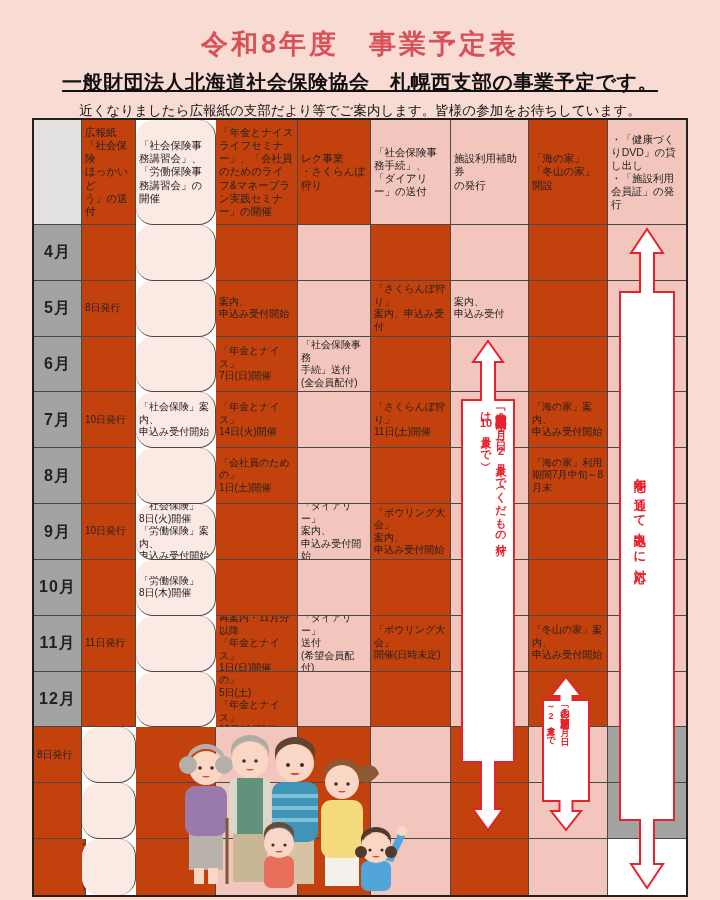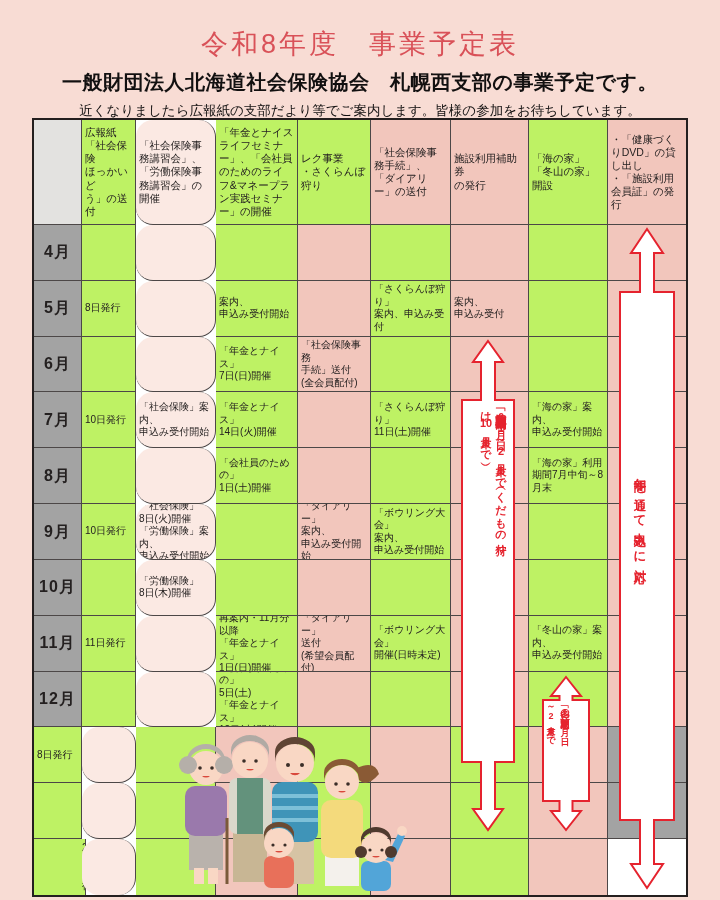--- a/index.html
+++ b/index.html
@@ -4,22 +4,22 @@
 <style>
   html,body{margin:0;padding:0;}
   body{
     width:720px;height:900px;position:relative;overflow:hidden;
     background:#f8dcd4;
     font-family:"Liberation Sans","DejaVu Sans",sans-serif;
     color:#1d1a1a;
   }
   
   .hdr-block{position:absolute;left:0;top:0;width:720px;text-align:center;}
-  .page-title{margin:26px 4px 0;font-size:27px;font-weight:normal;color:#d95158;letter-spacing:3px;}
-  .page-subtitle{margin:7px 0 0;font-size:20px;font-weight:bold;color:#121010;letter-spacing:0.5px;}
+  .page-title{margin:26px 4px 0;font-size:27px;font-weight:bold;color:#d95158;letter-spacing:3px;}
+  .page-subtitle{margin:7px 0 0;font-size:20px;font-weight:bold;color:#121010;letter-spacing:0.5px;text-decoration:underline;}
   .page-note{margin:6px 0 0;font-size:13.5px;color:#121010;}
   
   #grid{
     position:absolute;left:32px;top:118px;width:656px;height:779px;
     display:grid;
     grid-template-columns:48px 54px 80px 82px 73px 80px 78px 79px 1fr;
     grid-template-rows:105px repeat(12,1fr);
     border:2px solid #241f1f;background:#fff;box-sizing:border-box;
   }
   .cell{
@@ -27,21 +27,21 @@
     display:flex;align-items:center;justify-content:flex-start;
     padding:2px 3px;box-sizing:border-box;
     font-size:10px;line-height:1.25;white-space:pre-line;color:#242020;
     overflow:hidden;
   }
   .cell:nth-child(9n){border-right:none;}
   .cell:nth-child(n+109){border-bottom:none;padding-left:48px;}
   .hdr{font-size:10.5px;}
   .month{justify-content:center;background:#a3a3a3;font-size:16px;font-weight:bold;letter-spacing:1px;padding:0;}
   .corner{background:#e3e2e0;}
-  .white{background:#bef264;}
+  .white{background:#c2410c;}
   .light{background:#fbe9e3;border-radius:17px;}
   .pink{background:#f2c6bc;}
   
   #arrows{position:absolute;left:0;top:0;width:720px;height:900px;pointer-events:none;}
   .vtext{
     position:absolute;writing-mode:vertical-rl;text-orientation:mixed;
     color:#e5232e;font-weight:bold;pointer-events:none;
   }
   .tcy{text-combine-upright:all;}
   #subsidy-label{left:460px;top:404px;width:48px;height:356px;font-size:11px;line-height:15px;letter-spacing:0.5px;}

